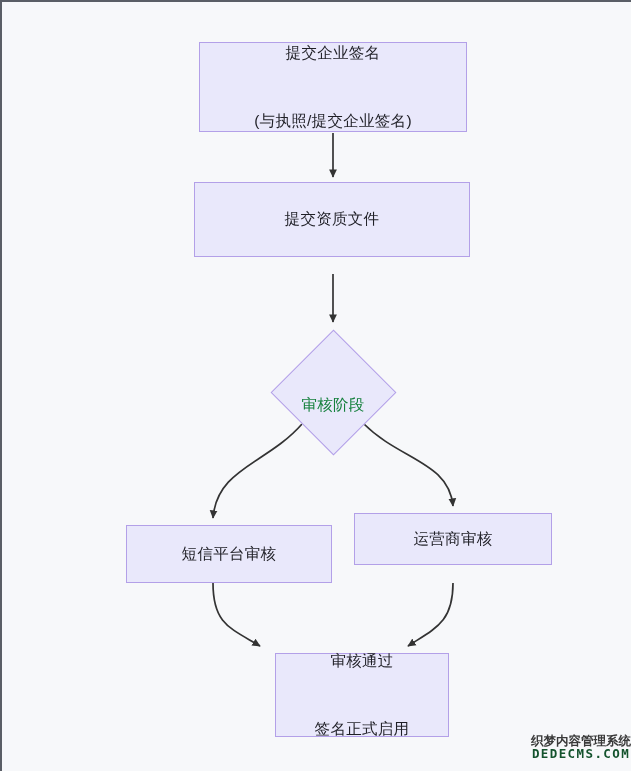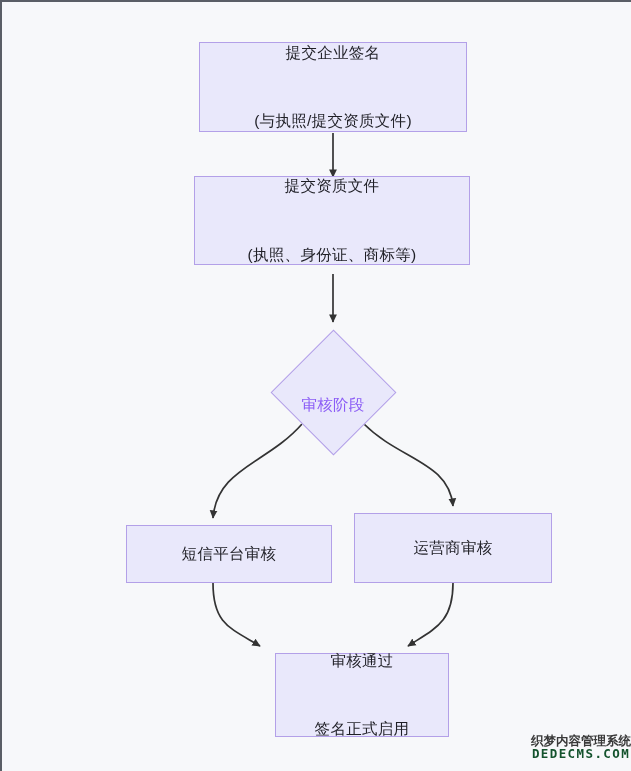--- a/index.html
+++ b/index.html
@@ -41,23 +41,23 @@
     line-height: 1.55;
     text-align: center;
     letter-spacing: 0.3px;
     z-index: 2;
     gap: 44px;
   }
   .node .line2 { display: block; }
 
   
   #node-submit-signature { left: 197px; top: 40px;  width: 268px; height: 90px; }
-  #node-submit-documents { left: 192px; top: 174px; width: 276px; height: 89px; }
+  #node-submit-documents { left: 192px; top: 180px; width: 276px; height: 75px; }
   #node-sms-review       { left: 124px; top: 523px; width: 206px; height: 58px; }
-  #node-carrier-review   { left: 352px; top: 511px; width: 198px; height: 70px; }
+  #node-carrier-review   { left: 352px; top: 511px; width: 198px; height: 52px; }
   #node-approved         { left: 244px; top: 651px; width: 174px; height: 84px; margin-left: 29px; }
 
   
   #node-review-stage {
     left: 268px;
     top: 327px;
     width: 126px;
     height: 126px;
     background: transparent;
     border: none;
@@ -73,21 +73,21 @@
     margin-top: -44.5px;
     background: #e9e8fb;
     border: 1.5px solid #b3a0e8;
     transform: rotate(45deg);
     box-sizing: border-box;
   }
   #node-review-stage .diamond-label {
     position: relative;
     z-index: 1;
     font-size: 15.5px;
-    color: #8b5cf6;
+    color: #15803d;
     letter-spacing: 0.3px;
     white-space: nowrap;
     margin-top: 27px;
   }
 
   #watermark {
     position: absolute;
     right: 0px;
     bottom: 11px;
     text-align: center;
@@ -133,26 +133,25 @@
 
     <path d="M362,422 C398,458 447,460 451,504" stroke="#333333" stroke-width="1.7" fill="none" marker-end="url(#arrowhead)"></path>
 
     <path d="M211,581 C211,622 228,626 258,644" stroke="#333333" stroke-width="1.7" fill="none" marker-end="url(#arrowhead)"></path>
 
     <path d="M451,581 C451,620 434,626 406,644" stroke="#333333" stroke-width="1.7" fill="none" marker-end="url(#arrowhead)"></path>
   </svg>
 
   <div class="node" id="node-submit-signature">
     <span class="line1">提交企业签名</span>
-    <span class="line2">(与执照/提交资质文件)</span>
+    <span class="line2">(与执照/提交企业签名)</span>
   </div>
 
   <div class="node" id="node-submit-documents">
     <span class="line1">提交资质文件</span>
-    <span class="line2">(执照、身份证、商标等)</span>
   </div>
 
   <div class="node" id="node-review-stage">
     <span class="diamond-shape"></span>
     <span class="diamond-label">审核阶段</span>
   </div>
 
   <div class="node" id="node-sms-review">
     <span class="line1">短信平台审核</span>
   </div>

